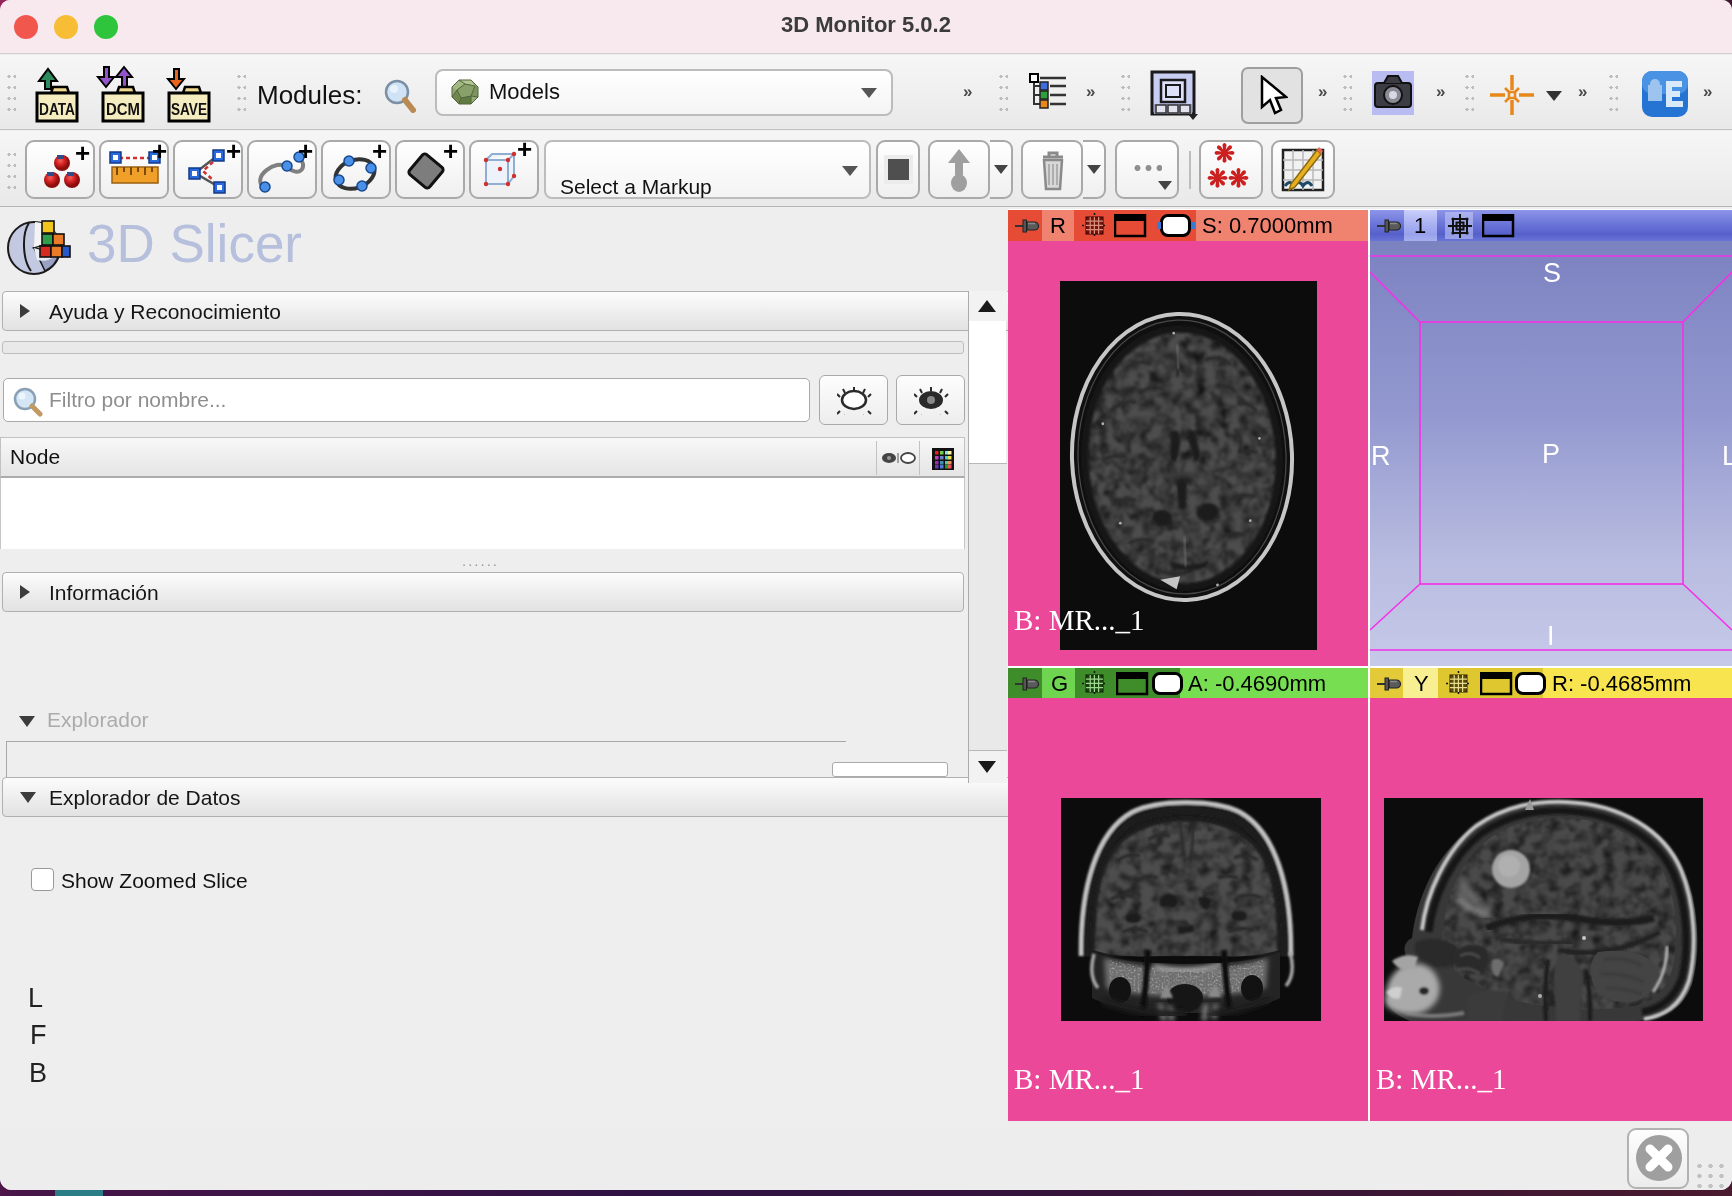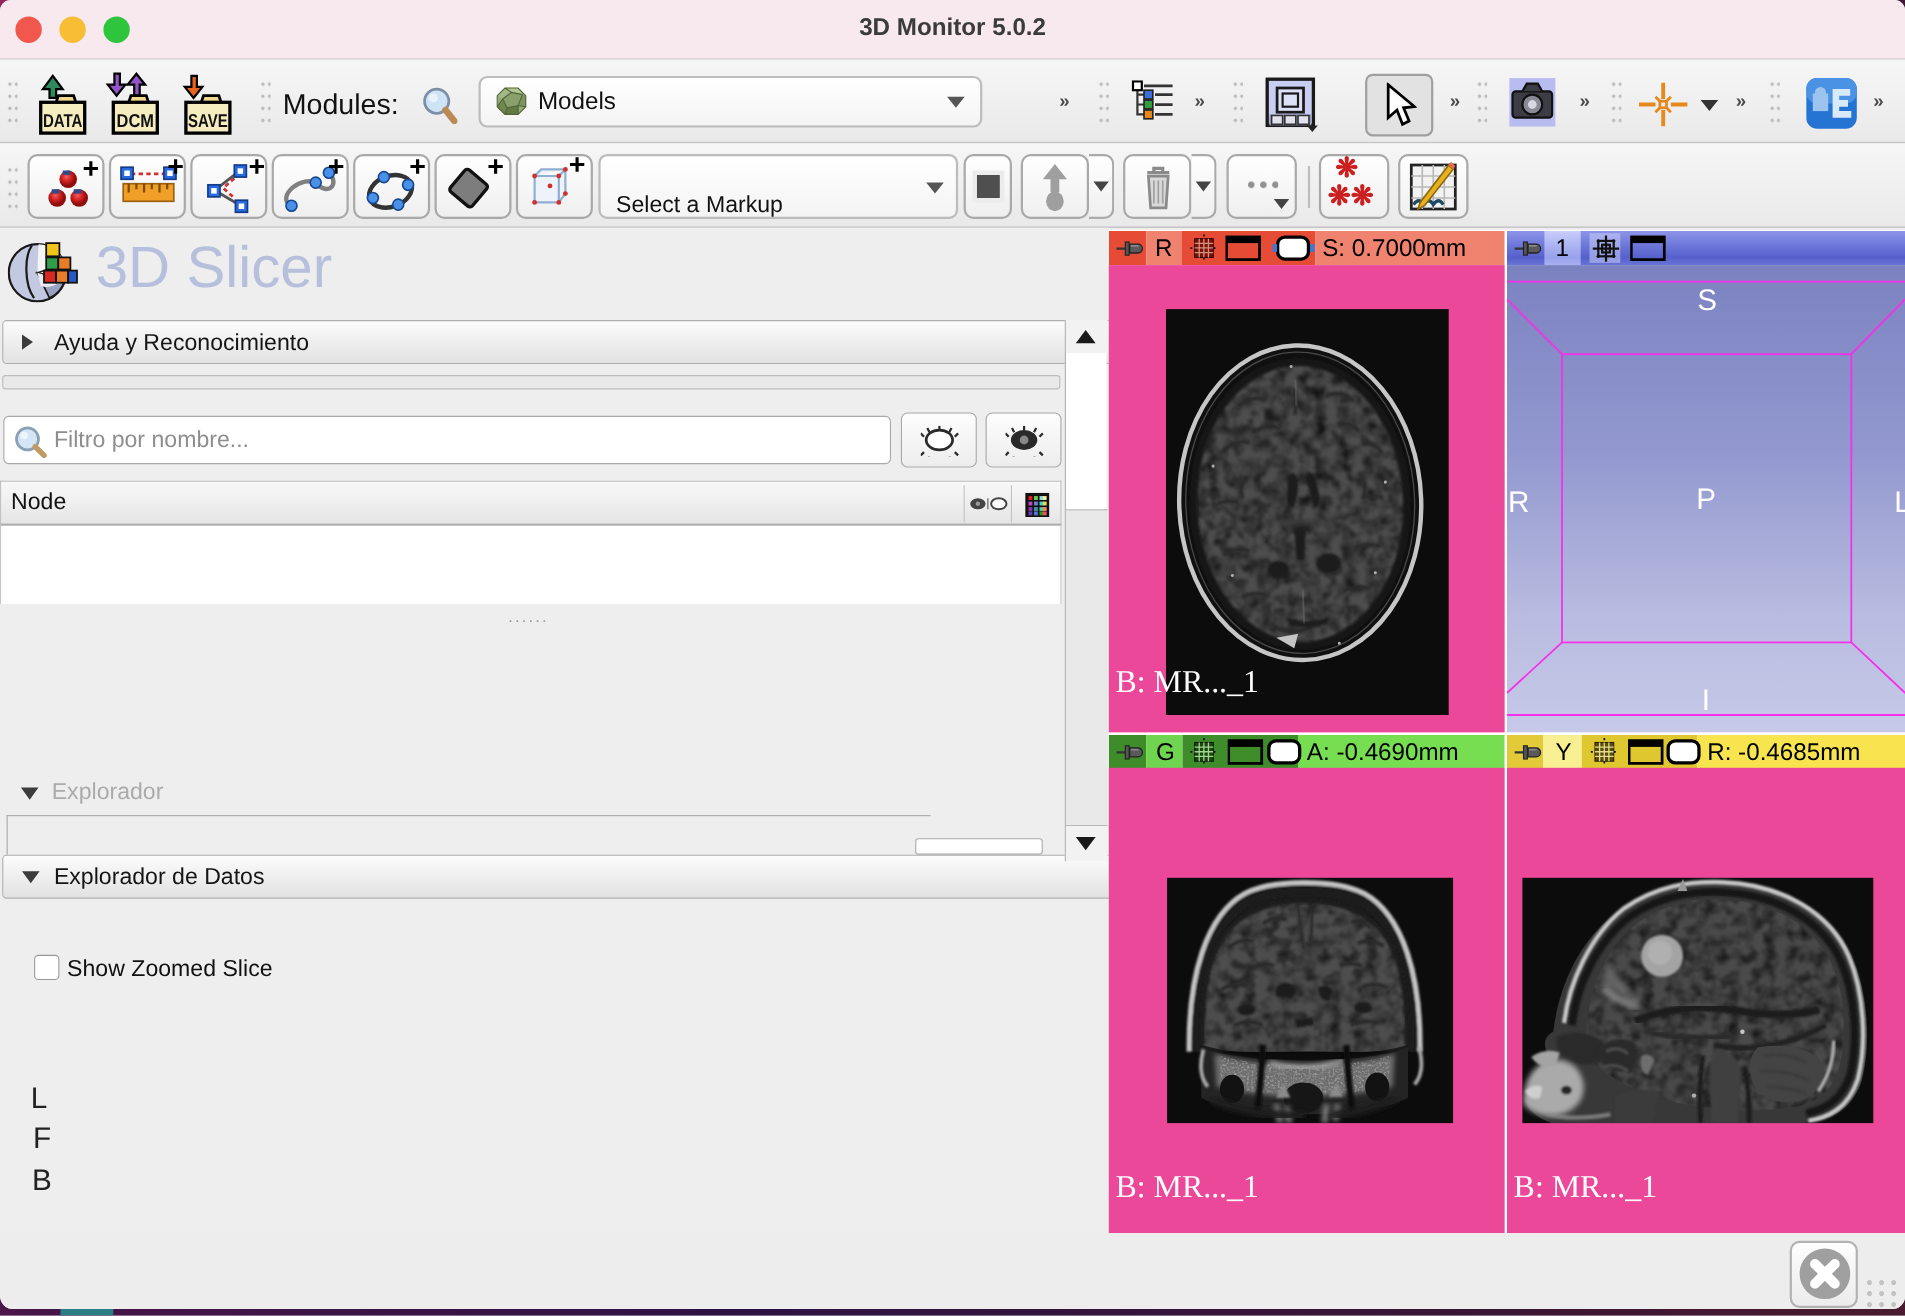--- a/index.html
+++ b/index.html
@@ -372,20 +372,24 @@
           <rect x="13" y="13" width="3.5" height="3.5" fill="#50c8a0"></rect>
           <rect x="16" y="13" width="3.5" height="3.5" fill="#f09060"></rect>
         <rect x="3" y="17" width="3.5" height="3.5" fill="#6838b0"></rect>
           <rect x="8" y="17" width="3.5" height="3.5" fill="#5078d8"></rect>
           <rect x="13" y="17" width="3.5" height="3.5" fill="#20a020"></rect>
           <rect x="16" y="17" width="3.5" height="3.5" fill="#f05060"></rect>
       </svg>
     </div>
     <div style="position:absolute; left:0px; top:271px; width:965px; height:71px; background:#ffffff; border-left:1px solid #c6c6c6; border-right:1px solid #c6c6c6;"></div>
     <div style="position:absolute; left:462px; top:345px; font-size:15px; color:#9a9a9a; letter-spacing:2px;">......</div>
+    <div class="collhdr" style="top:365px; width:962px;">
+      <div class="tri triR" style="top:12px;"></div>
+        <div class="txt">Información</div>
+    </div>
     <div class="triD" style="position:absolute; left:19px; top:509px;"></div>
     <div style="position:absolute; left:47px; top:501px; font-size:21px; color:#ababab;">Explorador</div>
     <div style="position:absolute; left:6px; top:534px; width:840px; height:36px; border-top:1px solid #a8a8a8; border-left:1px solid #a8a8a8;"></div>
     <div style="position:absolute; left:832px; top:555px; width:116px; height:15px; background:#fff; border:1px solid #aaa; border-radius:3px;"></div>
     <div class="collhdr" style="top:570px; width:1173px;">
       <div class="tri triD" style="top:14px;"></div>
         <div class="txt">Explorador de Datos</div>
     </div>
 
     <div style="position:absolute; left:968px; top:84px; width:38px; height:492px; background:#ffffff; border-left:1px solid #ababab;">

